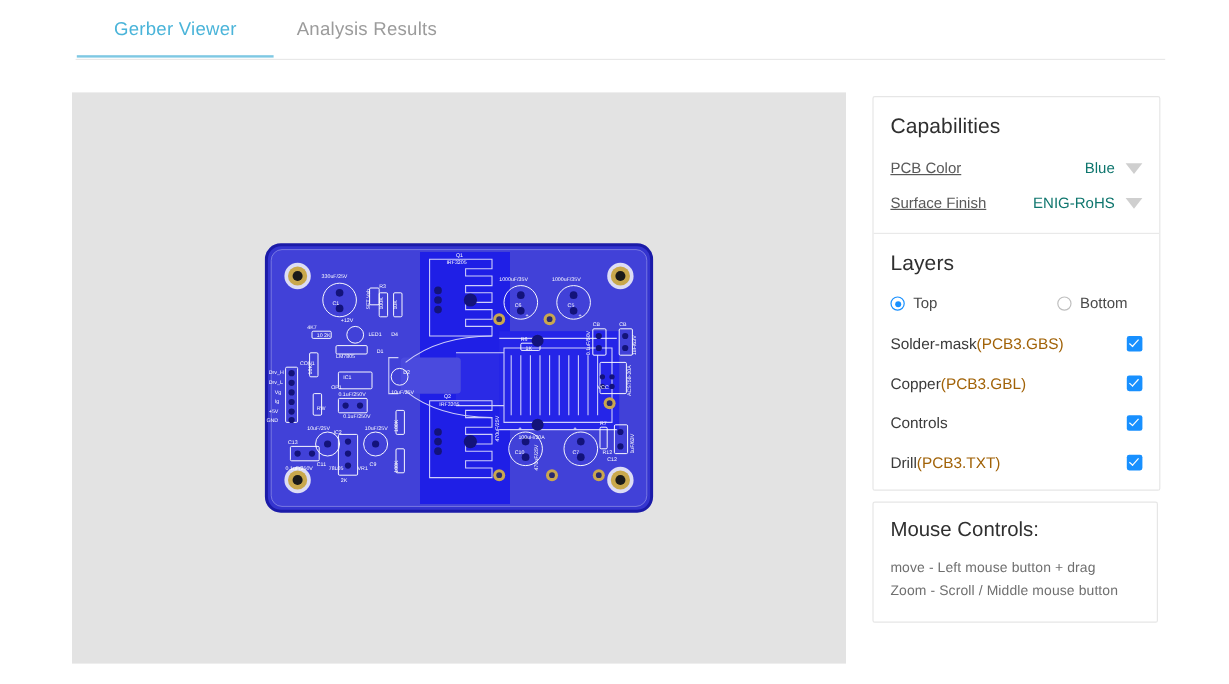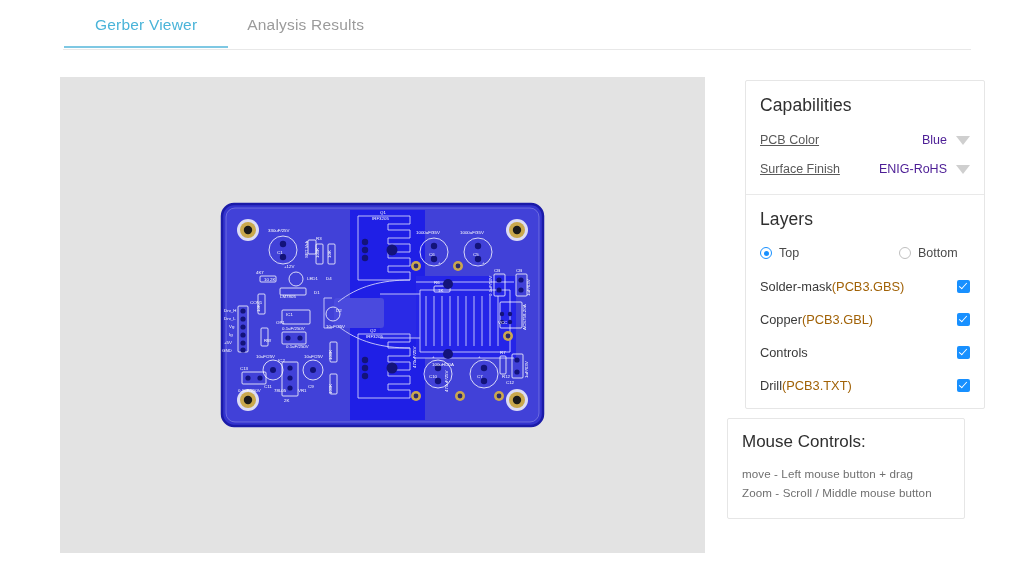--- a/index.html
+++ b/index.html
@@ -37,37 +37,37 @@
     background: #e3e3e3;
     overflow: hidden;
   }
 
   
   .pcb-wrap { position: absolute; left: 160px; top: 125px; width: 325px; height: 226px; }
   .pcb-svg { display: block; }
 
   
   .side {
-    position: absolute; left: 745px; top: 80px; width: 238px;
+    position: absolute; left: 727px; top: 80px; width: 238px;
     border: 1px solid #e6e6e6; background: #fff; border-radius: 2px;
   }
   .panel-sec { padding: 0 14px; }
   .sec-title {
     font-size: 17.5px; color: #2f2f2f; font-weight: 400;
     padding: 14px 0 10px 0; letter-spacing: .1px;
   }
   .divider { height: 1px; background: #e9e9e9; }
 
   .cap-row {
     display: flex; align-items: center; justify-content: space-between;
     padding: 7px 0 8px 0; font-size: 12.5px; color: #555;
   }
   .cap-label { color: #595959; text-decoration: underline; }
   .cap-right { display: flex; align-items: center; gap: 9px; }
-  .cap-val { color: #4c1d95; font-size: 12.5px; }
+  .cap-val { color: #0f766e; font-size: 12.5px; }
   .caret {
     width: 0; height: 0;
     border-left: 7px solid transparent; border-right: 7px solid transparent;
     border-top: 9px solid #cfcfcf; cursor: pointer;
   }
 
   .radio-row { display: flex; align-items: center; padding: 6px 0 10px 0; gap: 21px; }
   .radio-opt { display: flex; align-items: center; font-size: 12.5px; color: #4a4a4a; cursor: pointer; }
   .radio-opt.first { width: 118px; }
   .rdot {

